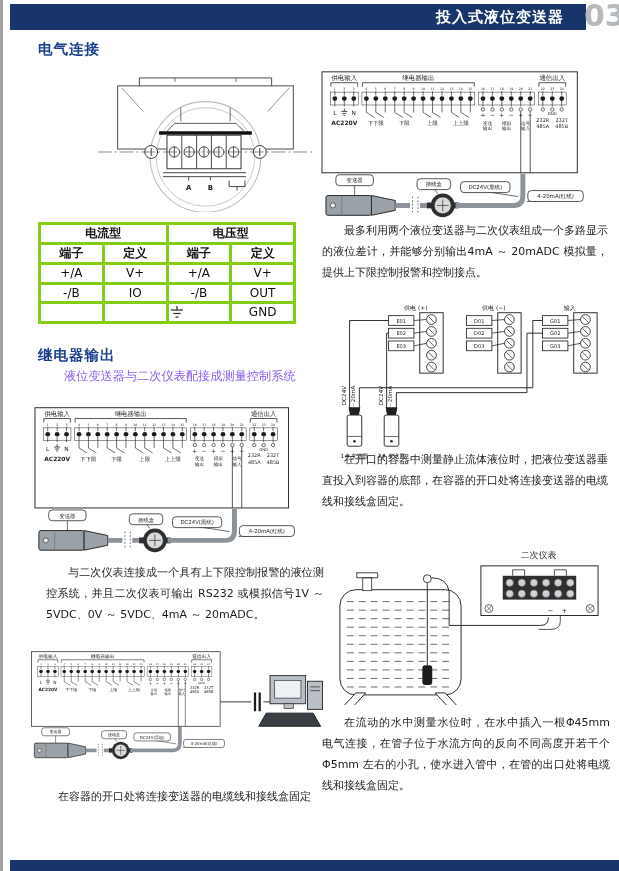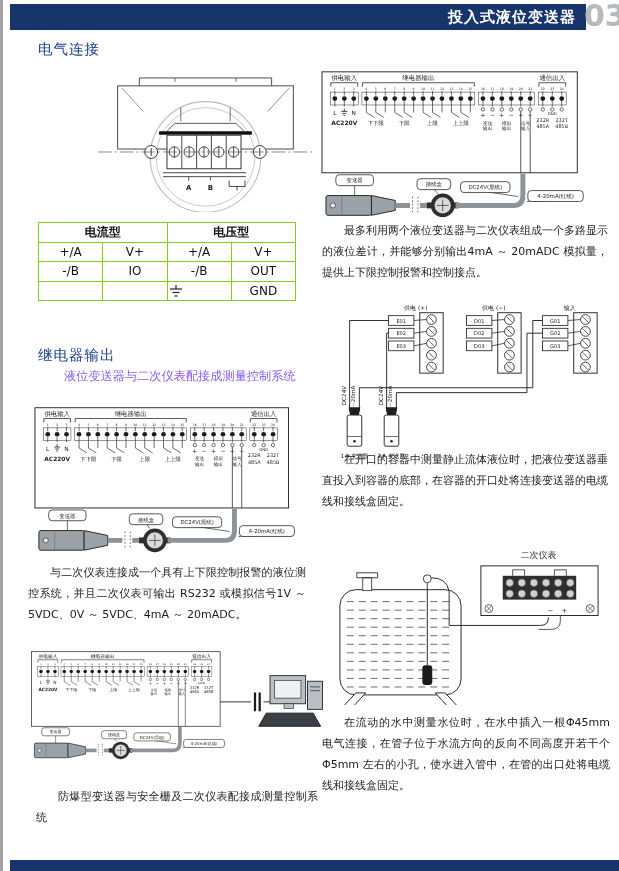--- a/index.html
+++ b/index.html
@@ -1,27 +1,27 @@
 <!DOCTYPE html>
 <html><head>
 <meta charset="utf-8">
 <style>
   *{margin:0;padding:0;box-sizing:border-box}
   html,body{width:619px;height:871px}
   body{position:relative;background:#ffffff;font-family:"DejaVu Sans","Liberation Sans",sans-serif;overflow:hidden}
   .abs{position:absolute}
   .page-edge{left:0;top:0;width:3px;height:871px;background:#a3a3a3}
-  .header-bar{left:10px;top:4px;width:576px;height:26px;background:#17356b;display:flex;align-items:center;justify-content:flex-end;padding-right:10px}
+  .header-bar{left:10px;top:4px;width:576px;height:26px;background:#17356b;display:flex;align-items:center;justify-content:flex-end;padding-right:22px}
   .header-title{color:#ffffff;font-size:15px;font-weight:bold;letter-spacing:1px}
   .page-num{left:584px;top:0;font-size:30px;font-weight:bold;color:#b7babd;line-height:32px}
-  .sec-heading{font-size:14.5px;font-weight:normal;color:#1a3e8f;letter-spacing:1px}
+  .sec-heading{font-size:14.5px;font-weight:bold;color:#1a3e8f;letter-spacing:1px}
   .para{font-size:11px;line-height:21px;color:#1b1b1b;text-align:justify;text-indent:2em}
   .caption{font-size:12.2px;color:#8b5cf6}
   table.tt{border-collapse:collapse;table-layout:fixed;width:258px;border:1.5px solid #222}
-  .tt td{border:1px solid #84cc16;text-align:center;font-size:12px;height:19.5px;color:#111;vertical-align:middle}
+  .tt td{border:3px solid #84cc16;text-align:center;font-size:12px;height:19.5px;color:#111;vertical-align:middle}
   .tt .hd{font-weight:bold}
   .footer-bar{left:10px;bottom:0;width:609px;height:11px;background:#17356b}
   svg{display:block}
   svg text{font-family:"DejaVu Sans","Liberation Sans",sans-serif;fill:#1c1c1c}
 </style>
 </head>
 <body>
 
 <div class="abs page-edge"></div>
 
@@ -73,20 +73,26 @@
     <text x="124" y="118" font-size="7" text-anchor="middle" font-weight="bold">B</text>
     <polyline points="143,108 143,114 159,114 159,108" fill="none" stroke="#333" stroke-width="0.9"></polyline>
     <line x1="151" y1="114" x2="151" y2="118" stroke="#333" stroke-width="0.9"></line>
   </svg>
 
 <table class="tt abs" style="left:38px;top:222px">
   <tbody>
       <tr>
     <td colspan="2" class="hd">电流型</td>
     <td colspan="2" class="hd">电压型</td>
+  </tr>
+  <tr>
+    <td class="hd">端子</td>
+    <td class="hd">定义</td>
+    <td class="hd">端子</td>
+    <td class="hd">定义</td>
   </tr>
   <tr>
     <td>+/A</td>
     <td>V+</td>
     <td>+/A</td>
     <td>V+</td>
   </tr>
   <tr>
     <td>-/B</td>
     <td>IO</td>
@@ -307,21 +313,21 @@
       <text x="115" y="131.8" font-size="5.5" text-anchor="middle">接线盒</text>
       <line x1="167" y1="137" x2="200" y2="142" stroke="#2b2b2b" stroke-width="0.7"></line>
       <rect x="142" y="127" width="50" height="11" rx="3.5" fill="#fff" stroke="#2b2b2b" stroke-width="0.8"></rect>
       <text x="167" y="134.8" font-size="5.5" text-anchor="middle">DC24V(黑线)</text>
       <line x1="238" y1="146" x2="209" y2="147" stroke="#2b2b2b" stroke-width="0.7"></line>
       <rect x="210" y="136" width="56" height="11" rx="3.5" fill="#fff" stroke="#2b2b2b" stroke-width="0.8"></rect>
       <text x="238" y="143.8" font-size="5.5" text-anchor="middle">4-20mA(红线)</text>
     </g>
   </svg>
 
-<p class="abs para" style="left:28px;top:562px;width:278px">与二次仪表连接成一个具有上下限控制报警的液位测控系统，并且二次仪表可输出 RS232 或模拟信号1V ～ 5VDC、0V ～ 5VDC、4mA ～ 20mADC。</p>
+<p class="abs para" style="left:46px;top:562px;width:278px">与二次仪表连接成一个具有上下限控制报警的液位测控系统，并且二次仪表可输出 RS232 或模拟信号1V ～ 5VDC、0V ～ 5VDC、4mA ～ 20mADC。</p>
 
 <svg id="svg-wiring-pc" class="abs" style="left:30px;top:640px" width="300" viewBox="0 0 320 150">
     <g transform="scale(0.78)">
       <rect x="2" y="16" width="258" height="102" fill="#fff" stroke="#2b2b2b" stroke-width="1"></rect>
       <polyline points="11,31 11,27 38.1,27 38.1,31" fill="none" stroke="#2b2b2b" stroke-width="0.8"></polyline>
       <text x="24.55" y="24" font-size="6.5" text-anchor="middle">供电输入</text>
       <polyline points="42.85000000000001,31 42.85000000000001,27 155.9,27 155.9,31" fill="none" stroke="#2b2b2b" stroke-width="0.8"></polyline>
       <text x="99.375" y="24" font-size="6.5" text-anchor="middle">继电器输出</text>
       <polyline points="221.15000000000006,31 221.15000000000006,27 248.25000000000009,27 248.25000000000009,31" fill="none" stroke="#2b2b2b" stroke-width="0.8"></polyline>
       <text x="234.70000000000007" y="24" font-size="6.5" text-anchor="middle">通信出入</text>
@@ -524,21 +530,21 @@
       <rect x="296" y="44" width="16" height="30" fill="#b9bfc6" stroke="#2b2b2b"></rect>
       <line x1="299" y1="50" x2="309" y2="50" stroke="#2b2b2b" stroke-width="0.8"></line>
       <line x1="299" y1="54" x2="309" y2="54" stroke="#2b2b2b" stroke-width="0.8"></line>
       <rect x="256" y="38" width="38" height="30" fill="#b9bfc6" stroke="#2b2b2b"></rect>
       <rect x="261" y="43" width="28" height="19" fill="#eef1f3" stroke="#2b2b2b" stroke-width="0.7"></rect>
       <rect x="271" y="68" width="10" height="5" fill="#b9bfc6" stroke="#2b2b2b" stroke-width="0.7"></rect>
       <polygon points="252,78 302,78 310,92 244,92" fill="#3a3f45" stroke="#1c1c1c"></polygon>
     </g>
   </svg>
 
-<p class="abs para" style="left:36px;top:786px;width:282px">防爆型变送器与安全栅及二次仪表配接成测量控制系统</p>
+<p class="abs para" style="left:36px;top:786px;width:282px">在容器的开口处将连接变送器的电缆线和接线盒固定</p>
 
 <svg id="svg-wiring-right" class="abs" style="left:320px;top:56px" width="287" viewBox="0 0 290 168">
     <g>
       <rect x="2" y="16" width="258" height="102" fill="#fff" stroke="#2b2b2b" stroke-width="1"></rect>
       <polyline points="11,31 11,27 38.1,27 38.1,31" fill="none" stroke="#2b2b2b" stroke-width="0.8"></polyline>
       <text x="24.55" y="24" font-size="6.5" text-anchor="middle">供电输入</text>
       <polyline points="42.85000000000001,31 42.85000000000001,27 155.9,27 155.9,31" fill="none" stroke="#2b2b2b" stroke-width="0.8"></polyline>
       <text x="99.375" y="24" font-size="6.5" text-anchor="middle">继电器输出</text>
       <polyline points="221.15000000000006,31 221.15000000000006,27 248.25000000000009,27 248.25000000000009,31" fill="none" stroke="#2b2b2b" stroke-width="0.8"></polyline>
       <text x="234.70000000000007" y="24" font-size="6.5" text-anchor="middle">通信出入</text>

